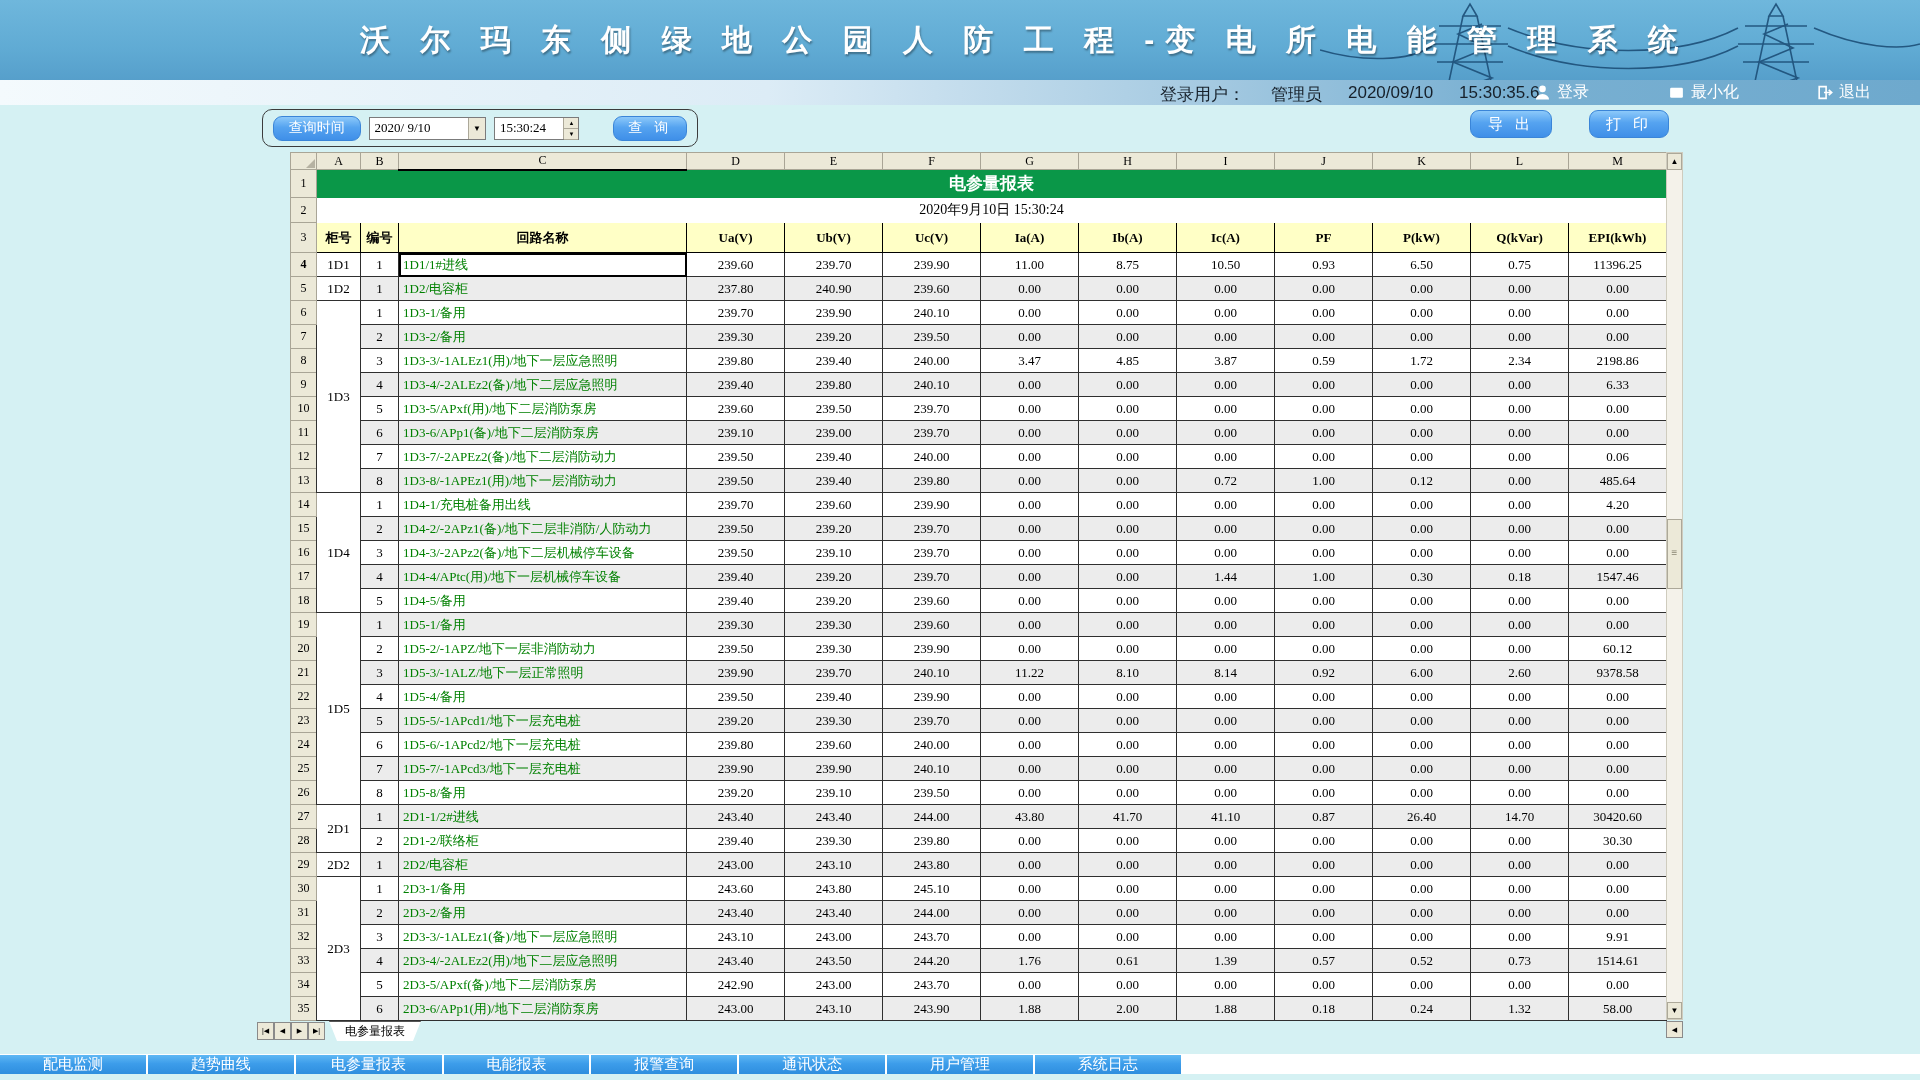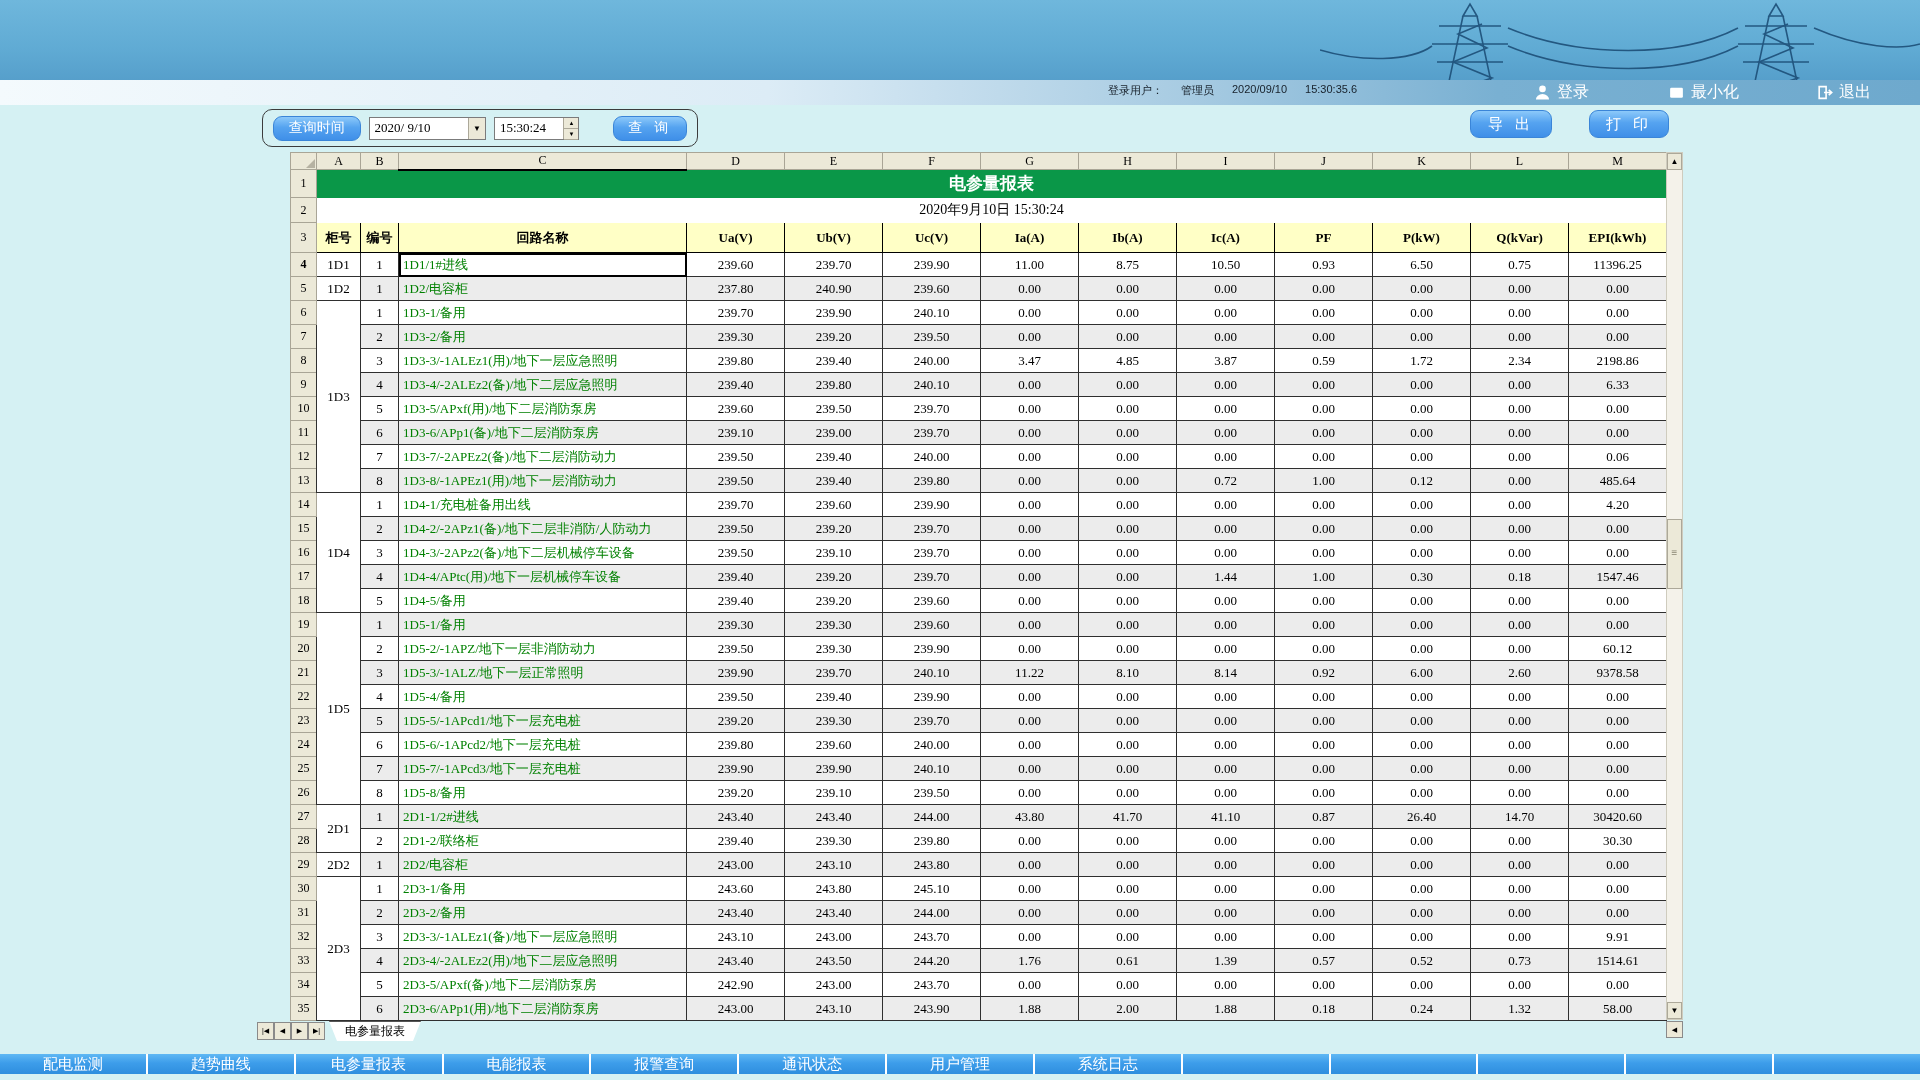--- a/index.html
+++ b/index.html
@@ -13,21 +13,21 @@
   .logo { position:absolute; left:28px; top:12px; display:flex; align-items:flex-start; }
   .logo-text { font-size:46px; font-weight:bold; font-style:italic; color:#17172e; letter-spacing:1px; line-height:56px; }
   .logo-reg { font-size:16px; color:#17172e; font-weight:bold; margin-top:2px; }
   .app-title { position:absolute; left:360px; top:20px; width:1260px; text-align:center;
                color:#ffffff; font-size:30px; font-weight:bold; letter-spacing:11px;
                text-shadow:1px 2px 2px rgba(0,0,0,0.35); white-space:nowrap; }
 
   
   .loginbar { position:absolute; left:0; top:80px; width:1920px; height:25px;
               background:linear-gradient(90deg,#f4fafd 0%,#dcecf6 40%,#a7cbe2 62%,#79b0d2 78%,#6ea9cd 100%); }
-  .login-info { position:absolute; left:1108px; top:3px; font-size:11px; color:#16202a; display:flex; gap:18px; white-space:nowrap; }
+  .login-info { position:absolute; left:1160px; top:3px; font-size:17px; color:#16202a; display:flex; gap:26px; white-space:nowrap; }
   .lb-btn { position:absolute; top:1px; height:23px; display:flex; align-items:center; gap:6px;
             color:#ffffff; font-size:16px; cursor:pointer; }
   .lb-login { left:1534px; } .lb-min { left:1668px; } .lb-exit { left:1816px; }
 
   
   .groupbox { position:absolute; left:262px; top:109px; width:436px; height:38px;
               border:1px solid #3c3c3c; border-radius:10px; background:transparent;
               display:flex; align-items:center; padding:0 10px; gap:8px; }
   .btn-blue { background:linear-gradient(180deg,#8cc9fa 0%,#55a3f0 45%,#3f8fe8 100%);
               border:1px solid #3a85d8; border-radius:9px; color:#ffffff; text-align:center;
@@ -85,21 +85,21 @@
   .tabbar { position:absolute; left:0; top:1021px; width:1920px; height:20px; display:flex; align-items:stretch; padding-left:257px; }
   .tnav { width:17px; height:18px; margin-top:1px; background:#ece9d8; border:1px solid #8a8a8a;
           font-size:7px; color:#000; display:flex; align-items:center; justify-content:center; cursor:pointer; }
   .sheettab { margin-left:4px; height:20px; padding:0 16px; background:#ffffff; color:#000; font-size:12px;
               display:flex; align-items:center; clip-path:polygon(0 0,100% 0,calc(100% - 8px) 100%,8px 100%);
               border-top:1px solid #555; cursor:pointer; }
   .hleft { position:absolute; left:1666px; top:1021px; width:17px; height:17px; background:#ece9d8;
            border:1px solid #8a8a8a; font-size:7px; display:flex; align-items:center; justify-content:center; cursor:pointer; }
 
   
-  .bottomnav { position:absolute; left:0; top:1054px; width:1920px; height:20px; display:flex; background:#ffffff; gap:2px; }
+  .bottomnav { position:absolute; left:0; top:1054px; width:1920px; height:20px; display:flex; background:#ffffff; gap:2px;align-items:flex-end; }
   .navbtn { flex:1; background:linear-gradient(180deg,#5fb8f4 0%,#3d9dea 45%,#2e8ede 100%);
             color:#ffffff; font-size:15px; display:flex; align-items:center; justify-content:center; cursor:pointer; }
 </style>
 </head>
 <body>
 
 <div class="header">
   <svg class="towers" width="600" height="105" viewBox="0 0 600 105">
     <g stroke="#1d4f78" stroke-width="1.6" fill="none" opacity="0.9">
       <path d="M124,105 L143,16 M176,105 L157,16 M143,16 L150,4 L157,16 Z"></path>
@@ -107,20 +107,21 @@
       <path d="M119,26 L181,26 M112,44 L188,44 M117,62 L183,62"></path>
       <path d="M430,105 L449,16 M482,105 L463,16 M449,16 L456,4 L463,16 Z"></path>
       <path d="M435,92 L478,78 L439,62 L473,48 L444,34 L468,24"></path>
       <path d="M425,26 L487,26 M418,44 L494,44 M423,62 L489,62"></path>
       <path d="M188,28 C 260,58 360,58 418,28"></path>
       <path d="M188,46 C 260,76 360,76 418,46"></path>
       <path d="M494,28 C 540,48 580,50 600,44"></path>
       <path d="M0,50 C 40,62 90,62 112,46"></path>
     </g>
   </svg>
+  <div class="app-title">沃 尔 玛 东 侧 绿 地 公 园 人 防 工 程 -变 电 所 电 能 管 理 系 统</div>
 </div>
 
 <div class="loginbar">
   <div class="login-info">
     <span>登录用户：</span>
     <span>管理员</span>
     <span>2020/09/10</span>
     <span>15:30:35.6</span>
   </div>
   <div class="lb-btn lb-login">

